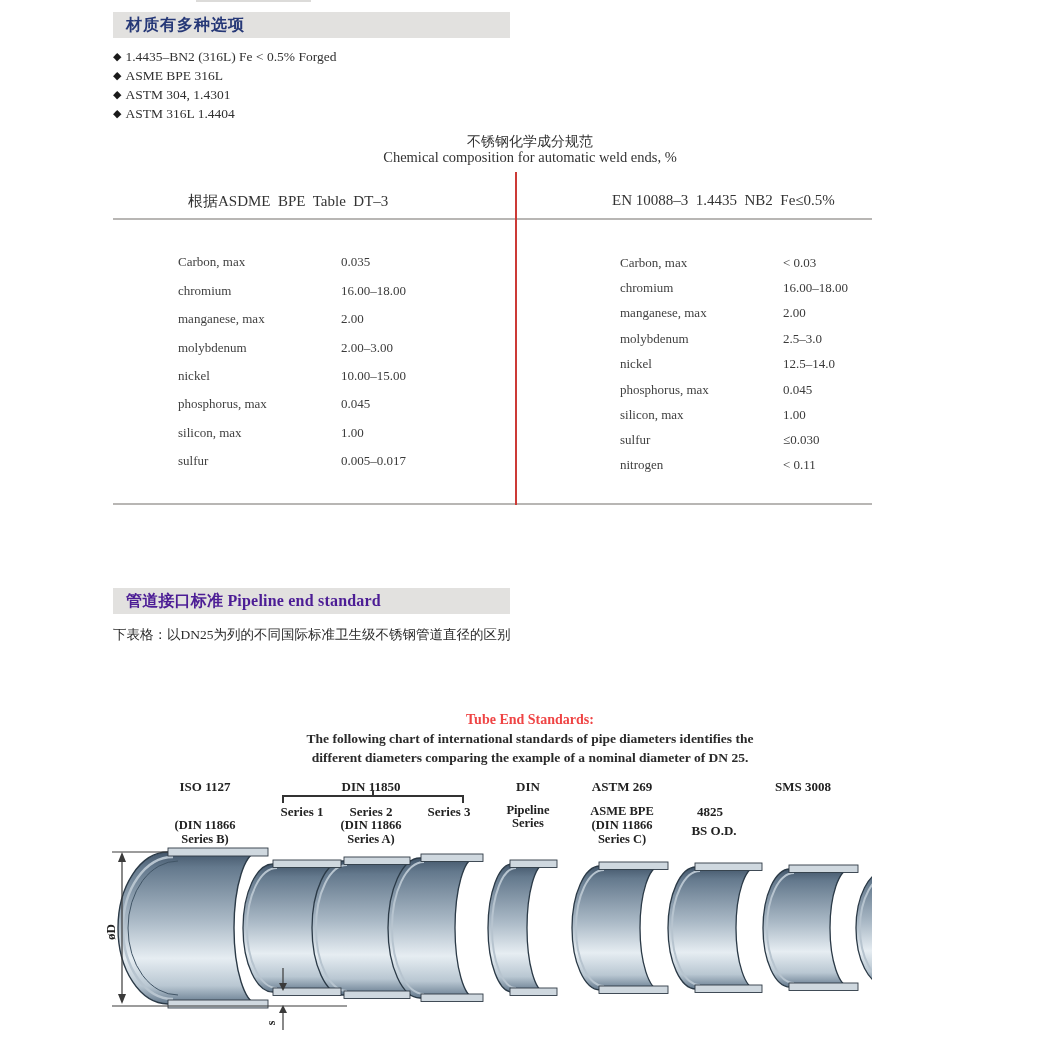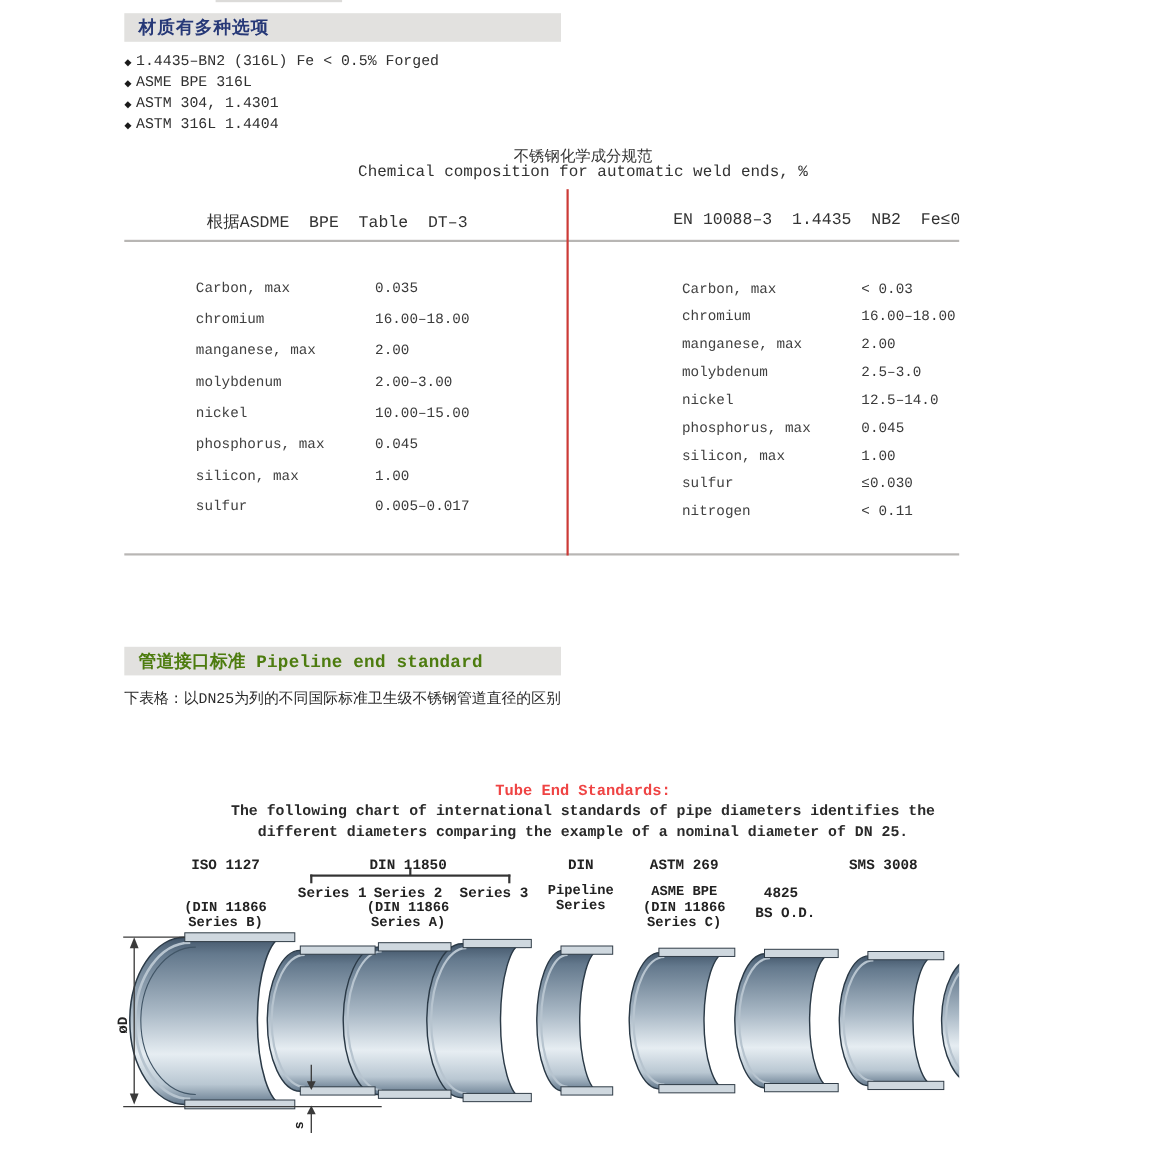--- a/index.html
+++ b/index.html
@@ -1,24 +1,24 @@
 <!DOCTYPE html>
 <html><head>
 <meta charset="utf-8">
 <style>
   html,body{margin:0;padding:0;background:#ffffff;}
   #page{position:relative;width:872px;height:1055px;background:#ffffff;overflow:hidden;
-        font-family:Liberation Mono, monospace;color:#2e2e2e;}
+        font-family:Liberation Serif, serif;color:#2e2e2e;}
   .abs{position:absolute;}
   .ghost{background:#dcdbd9;}
   
   .secbar{left:113px;width:397px;height:26px;background:#e2e1df;display:flex;align-items:center;}
   .secbar .t{padding-left:13px;font-size:16px;font-weight:bold;letter-spacing:1px;}
   .sec1 .t{color:#263877;}
-  .sec2 .t{color:#4d7c0f;letter-spacing:0.2px;}
+  .sec2 .t{color:#4c1d95;letter-spacing:0.2px;}
   
   .bullets{left:113px;top:47px;}
   .bullet-row{display:flex;align-items:center;height:19px;font-size:13.5px;color:#303030;}
   .blt{font-size:11px;margin-right:4px;color:#1a1a1a;}
   
   .ctr{left:0;width:1060px;text-align:center;}
   .zh-title{font-size:14px;color:#333;}
   .en-title{font-size:14.5px;color:#333;}
   
   .thead{font-size:15px;color:#333;white-space:pre;}

